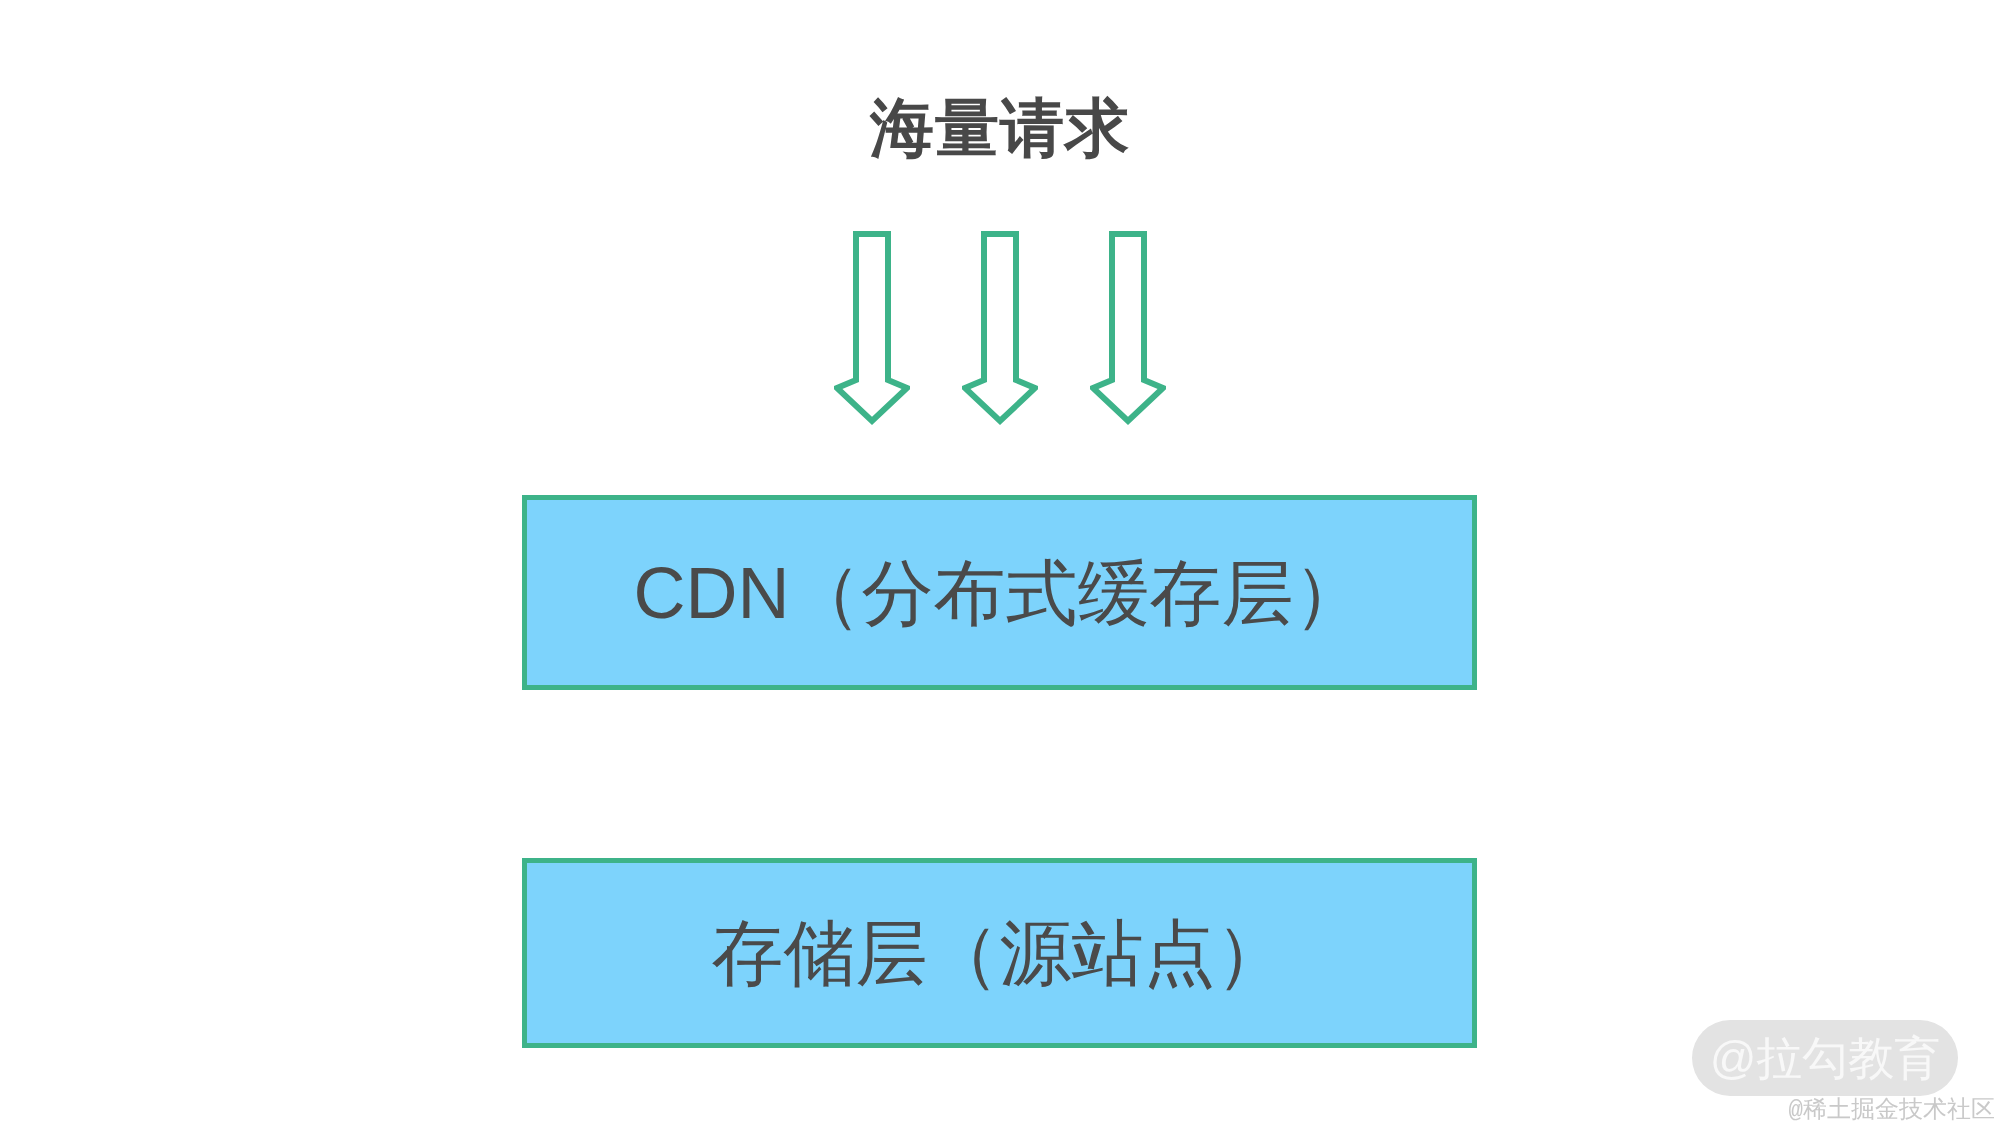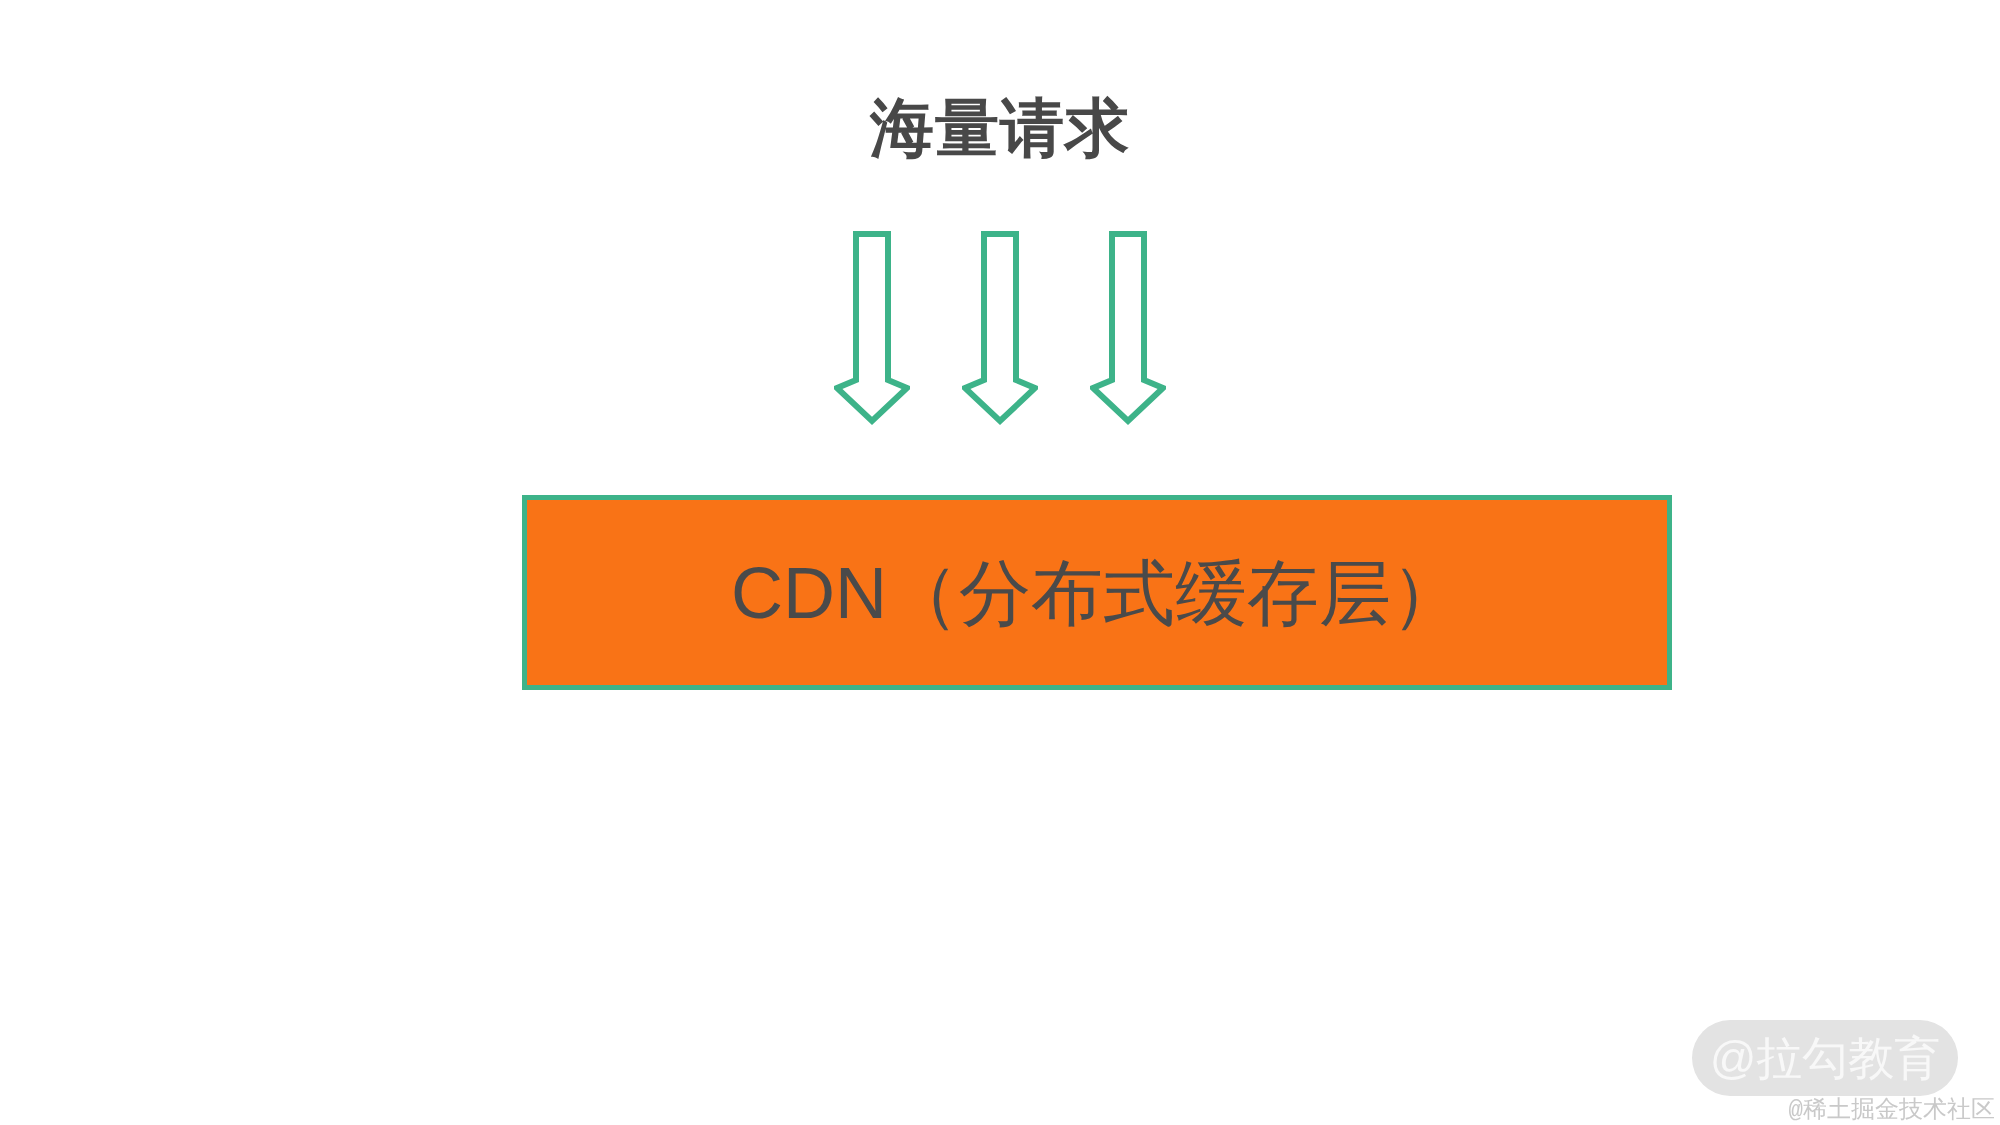--- a/index.html
+++ b/index.html
@@ -46,23 +46,23 @@
   }
   .arrow-down{
     width:76px;
     height:196px;
     color:var(--accent-green);
     display:block;
   }
   .layer-box{
     position:absolute;
     left:522px;
-    width:1150px;
+    width:955px;
     height:195px;
-    background:#f97316;
+    background:#7dd3fc;
     border:5px solid var(--accent-green);
     display:flex;
     align-items:center;
     justify-content:center;
     text-align:left;
     font-size:72px;
     font-weight:500;
     color:#4a4a4a;
     line-height:1;
   }
@@ -110,20 +110,23 @@
     </svg>
     <svg class="arrow-down" viewBox="0 0 76 196">
       <polygon points="22,4 54,4 54,150 73,158 38,191 3,158 22,150" fill="#ffffff" stroke="currentColor" stroke-width="6" stroke-linejoin="miter" stroke-miterlimit="8"></polygon>
     </svg>
   </div>
 
   <div class="layer-box cdn">
     <span>CDN（分布式缓存层）</span>
   </div>
 
+  <div class="layer-box storage">
+    <span>存储层（源站点）</span>
+  </div>
 
   <div class="watermark-badge">
     <span>@拉勾教育</span>
   </div>
 
   <div class="watermark-community">@稀土掘金技术社区</div>
 
 </div>
 
 </body></html>

